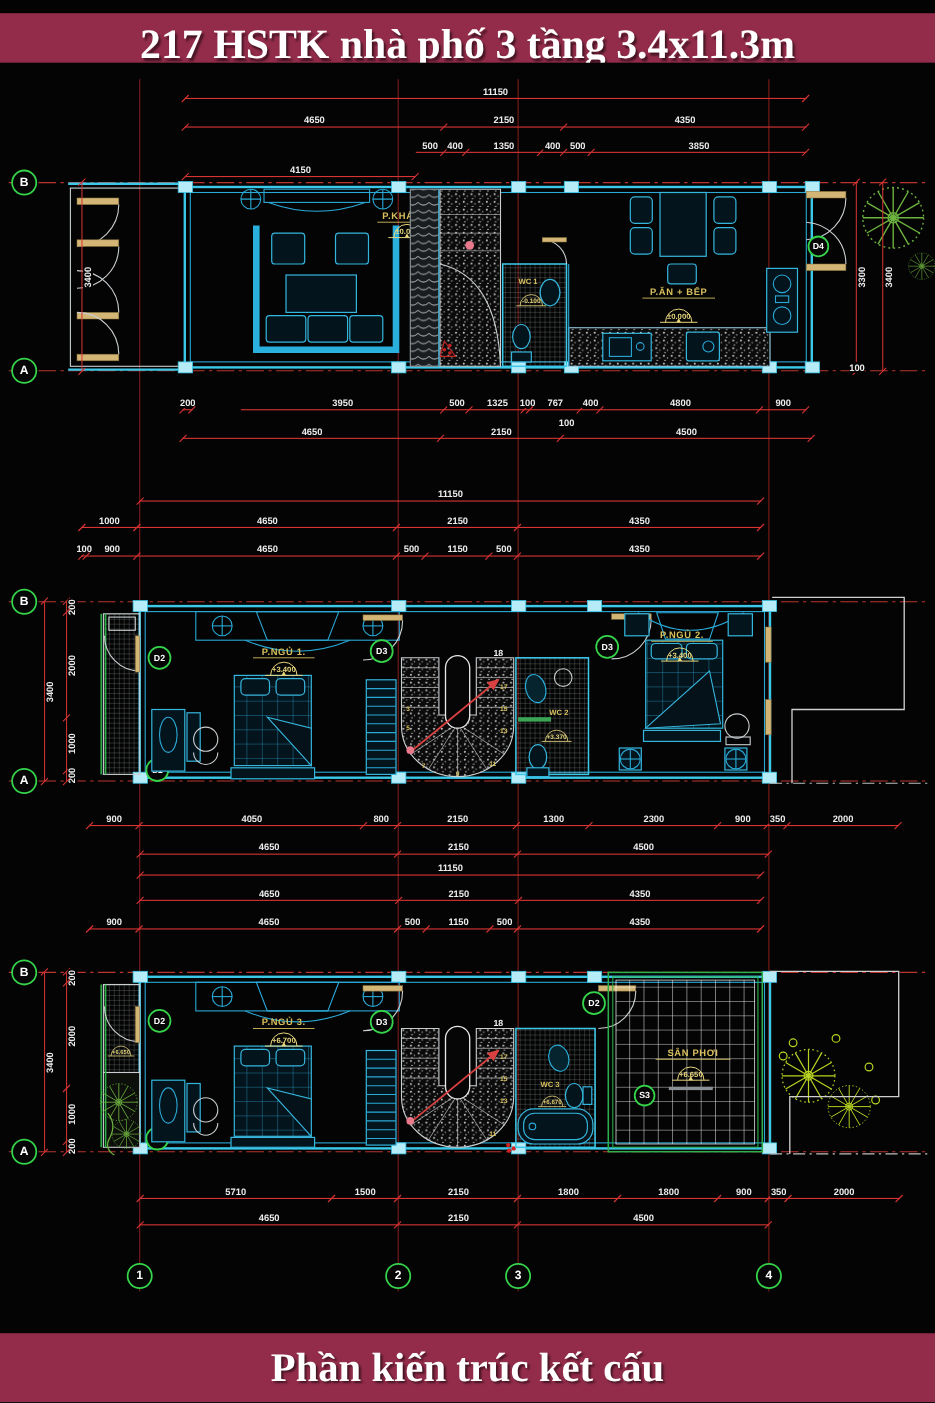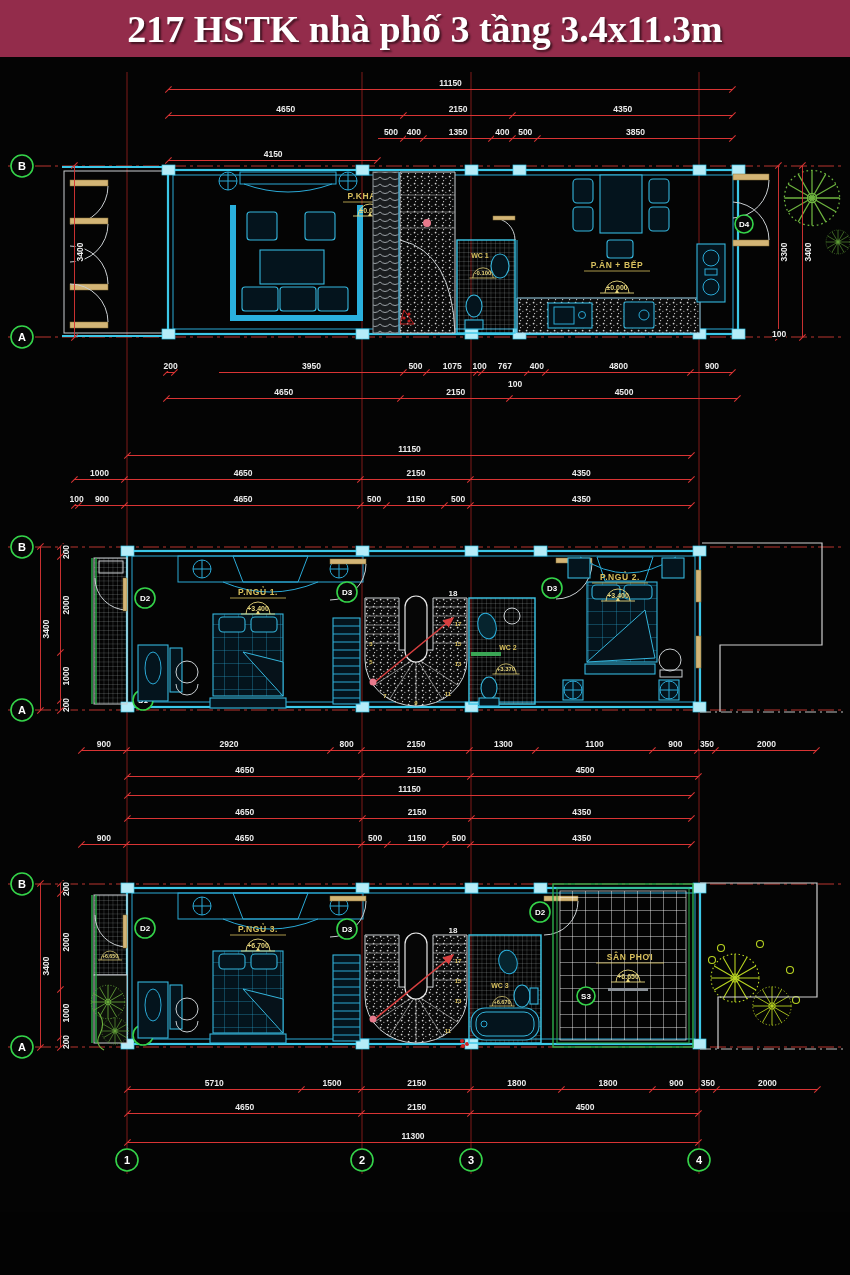--- a/index.html
+++ b/index.html
@@ -1,18 +1,18 @@
 <!DOCTYPE html>
 <html><head>
 <meta charset="utf-8">
 <style>
   html,body{margin:0;padding:0;background:#101010;font-family:"Liberation Sans",sans-serif;}
   .stage{position:relative;width:850px;height:1275px;background:#030303;overflow:hidden;}
   .banner{position:absolute;left:0;width:850px;background:#932c4b;display:flex;align-items:center;justify-content:center;}
-  .banner.top{top:0;height:57px;}
+  .banner.top{top:12px;height:57px;}
   .banner.bottom{top:1212px;height:63px;}
   .banner span{color:#fff;font-family:"Liberation Serif",serif;font-weight:700;text-shadow:2px 2px 2px rgba(0,0,0,.55);white-space:nowrap;}
   .banner.top span{font-size:38px;}
   .banner.bottom span{font-size:37px;}
   .content{position:absolute;top:57px;left:0;width:850px;height:1155px;background:#040404;}
   .drawing{position:absolute;top:0;left:0;}
   
   .watermark{position:absolute;left:14px;top:30px;display:flex;align-items:flex-start;pointer-events:none;}
   .wm-text{color:rgba(205,205,212,.5);font-style:italic;font-weight:700;font-size:27px;letter-spacing:1px;margin:14px 0 0 -12px;text-shadow:1px 2px 2px rgba(0,0,0,.8);}
   .wm-blocks{position:absolute;left:140px;top:48px;display:flex;gap:2px;opacity:.75;}
@@ -616,21 +616,21 @@
         <span class="dimseg" style="flex-grow: 200;">
           <i class="dimlabel">200</i>
         </span>
         <span class="dimseg" style="flex-grow: 3950; margin-left: 44px;">
           <i class="dimlabel">3950</i>
         </span>
         <span class="dimseg" style="flex-grow: 500;">
           <i class="dimlabel">500</i>
         </span>
         <span class="dimseg" style="flex-grow: 1075;">
-          <i class="dimlabel">1075</i>
+          <i class="dimlabel">1325</i>
         </span>
         <span class="dimseg" style="flex-grow: 100;">
           <i class="dimlabel">100</i>
         </span>
         <span class="dimseg" style="flex-grow: 975;">
           <i class="dimlabel">767</i>
         </span>
         <span class="dimseg" style="flex-grow: 400;">
           <i class="dimlabel">400</i>
         </span>
@@ -710,33 +710,33 @@
         </span>
         <span class="dimseg" style="flex-grow: 4350;">
           <i class="dimlabel">4350</i>
         </span>
       </div>
     <div class="dimrow" style="left:81px;top:682px;width:736px;">
         <span class="dimseg" style="flex-grow: 900;">
           <i class="dimlabel">900</i>
         </span>
         <span class="dimseg" style="flex-grow: 4050;">
-          <i class="dimlabel">2920</i>
+          <i class="dimlabel">4050</i>
         </span>
         <span class="dimseg" style="flex-grow: 600;">
           <i class="dimlabel">800</i>
         </span>
         <span class="dimseg" style="flex-grow: 2150;">
           <i class="dimlabel">2150</i>
         </span>
         <span class="dimseg" style="flex-grow: 1300;">
           <i class="dimlabel">1300</i>
         </span>
         <span class="dimseg" style="flex-grow: 2300;">
-          <i class="dimlabel">1100</i>
+          <i class="dimlabel">2300</i>
         </span>
         <span class="dimseg" style="flex-grow: 900;">
           <i class="dimlabel">900</i>
         </span>
         <span class="dimseg" style="flex-grow: 350;">
           <i class="dimlabel">350</i>
         </span>
         <span class="dimseg" style="flex-grow: 2000;">
           <i class="dimlabel">2000</i>
         </span>
@@ -838,25 +838,20 @@
         <span class="dimseg" style="flex-grow: 4650;">
           <i class="dimlabel">4650</i>
         </span>
         <span class="dimseg" style="flex-grow: 2150;">
           <i class="dimlabel">2150</i>
         </span>
         <span class="dimseg" style="flex-grow: 4500;">
           <i class="dimlabel">4500</i>
         </span>
       </div>
-    <div class="dimrow" style="left:127px;top:1074px;width:572px;">
-        <span class="dimseg" style="flex-grow: 11300;">
-          <i class="dimlabel">11300</i>
-        </span>
-      </div>
     <div class="dimcol" style="left:60px;top:827px;height:163px;">
         <span class="dimcolseg" style="flex-grow: 200;">
           <i class="dimlabel">200</i>
         </span>
         <span class="dimcolseg" style="flex-grow: 2000;">
           <i class="dimlabel">2000</i>
         </span>
         <span class="dimcolseg" style="flex-grow: 1000;">
           <i class="dimlabel">1000</i>
         </span>
@@ -865,13 +860,16 @@
         </span>
       </div>
     <div class="dimcol" style="left:40px;top:827px;height:163px;">
         <span class="dimcolseg" style="flex-grow: 3400;">
           <i class="dimlabel">3400</i>
         </span>
       </div>
 
   </div>
 
+  <div class="banner bottom">
+    <span>Phần kiến trúc kết cấu</span>
+  </div>
 </div>
 
 </body></html>

